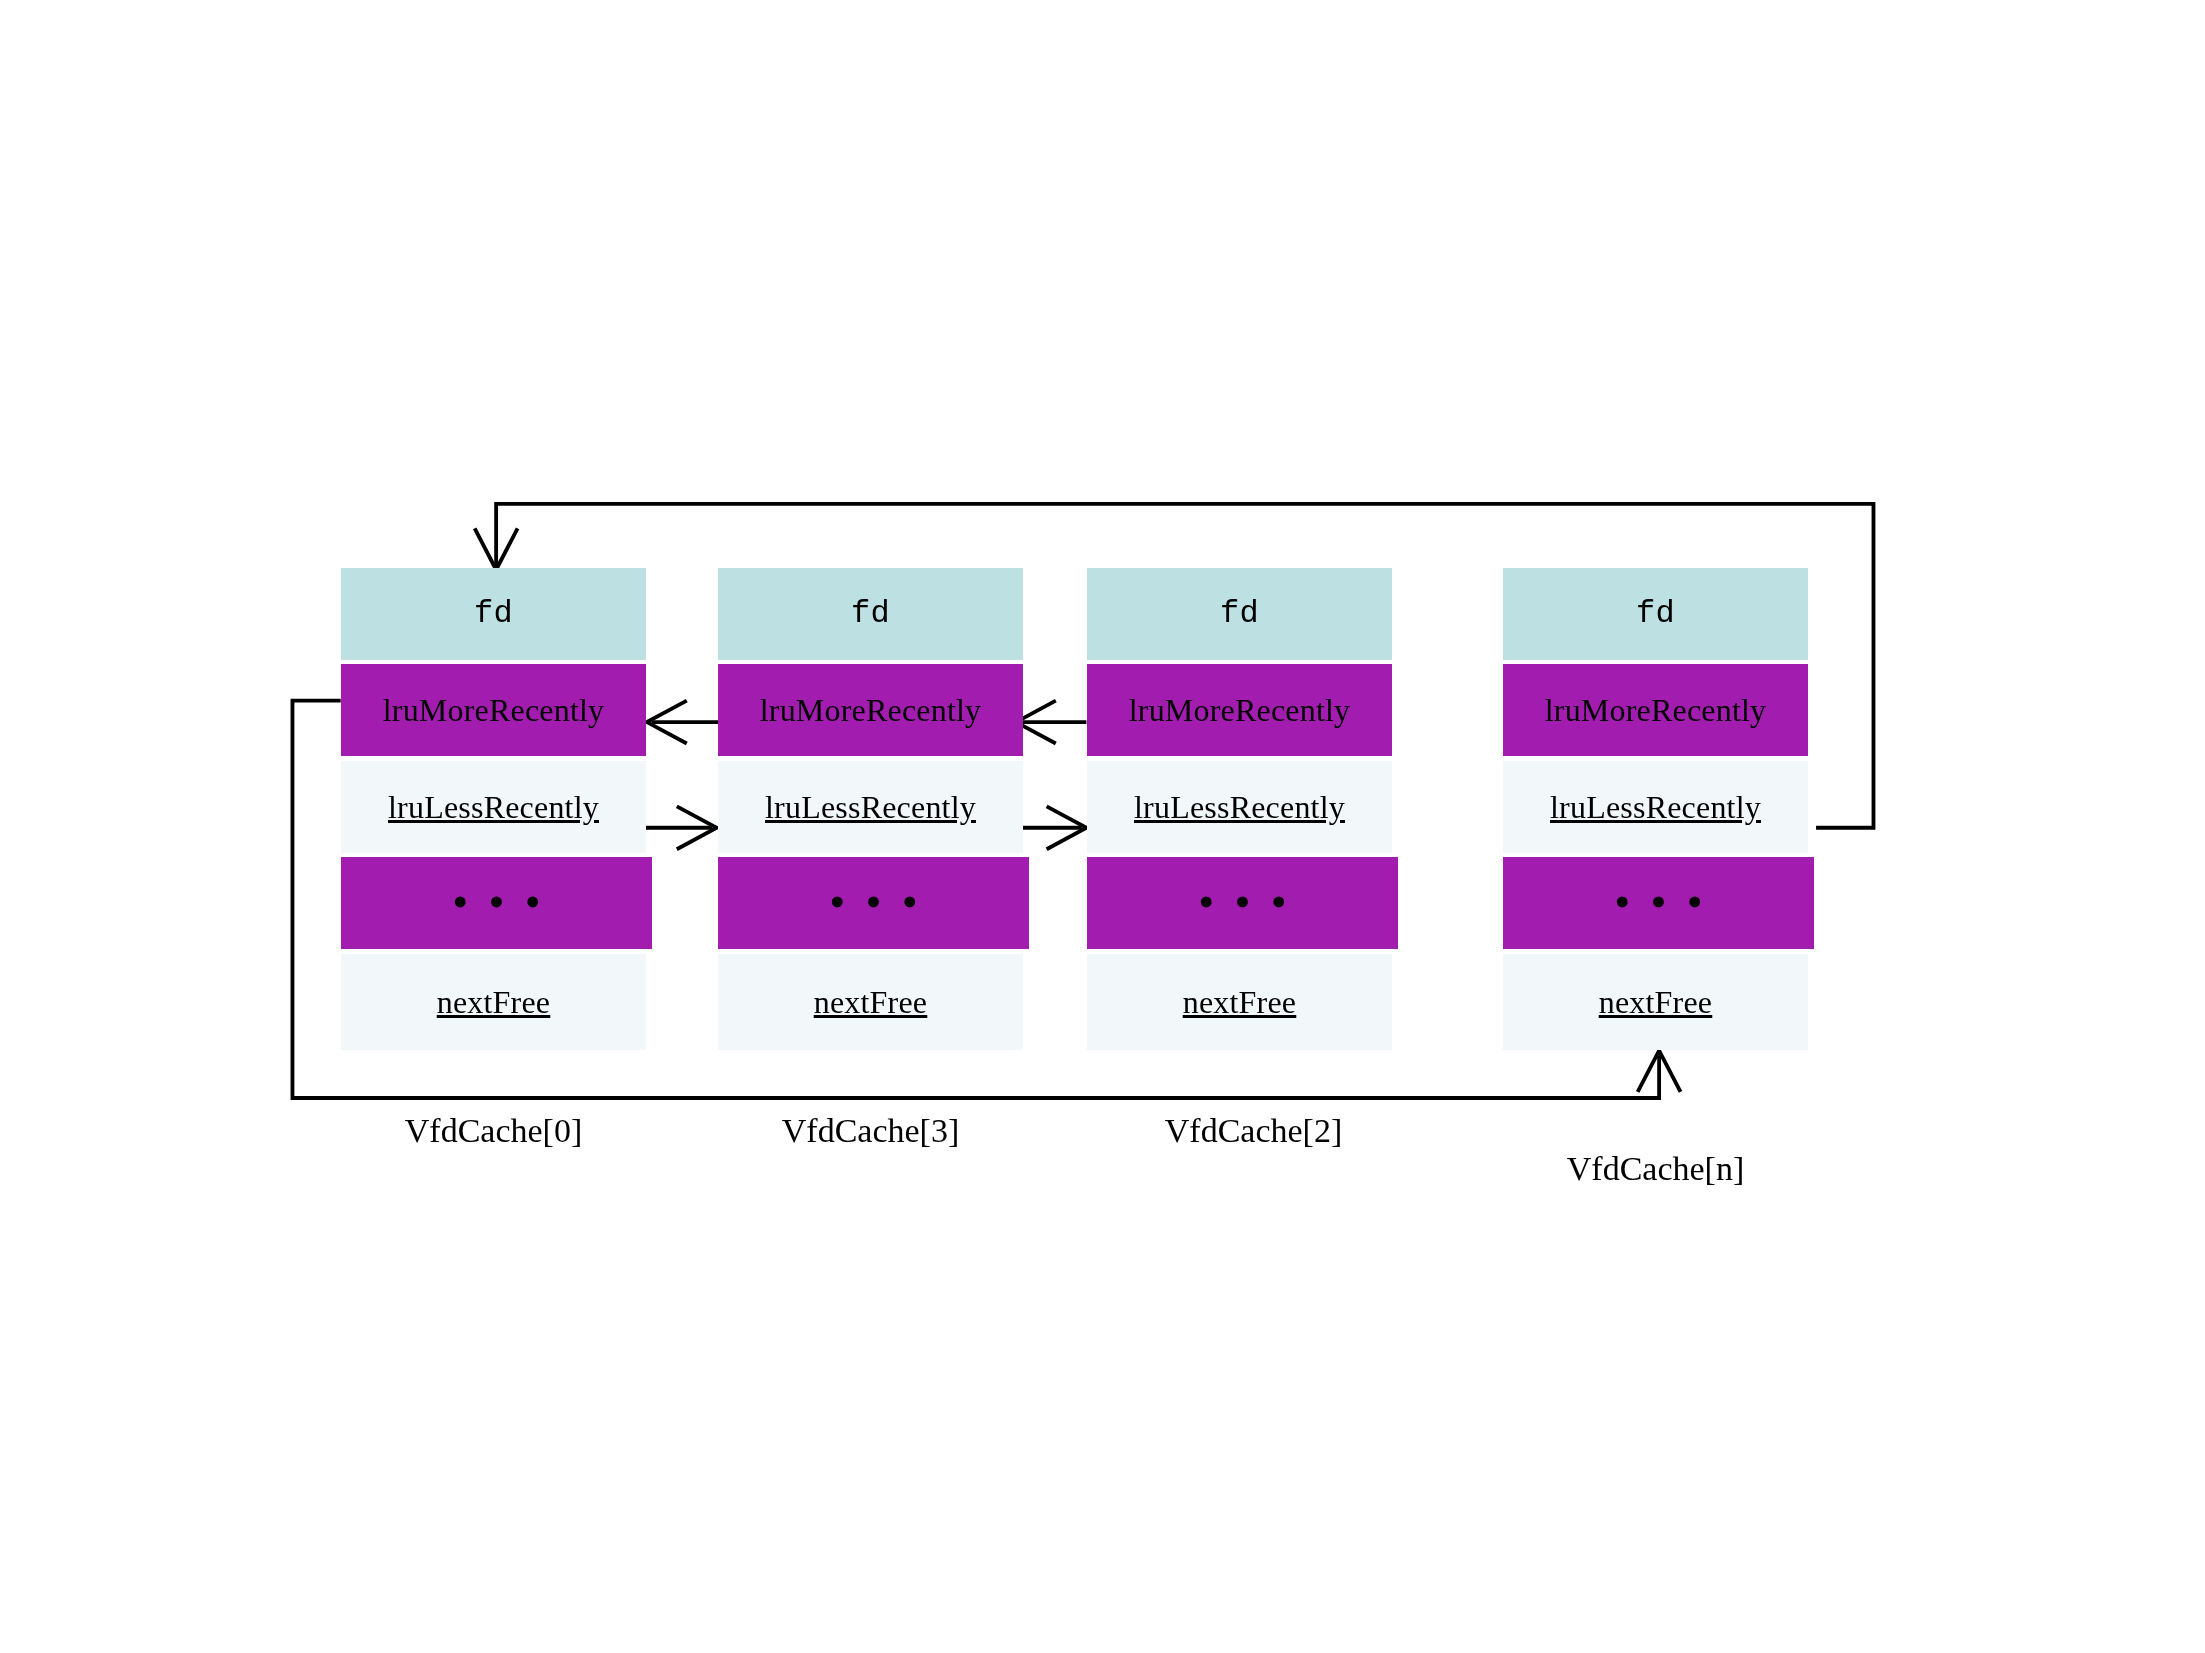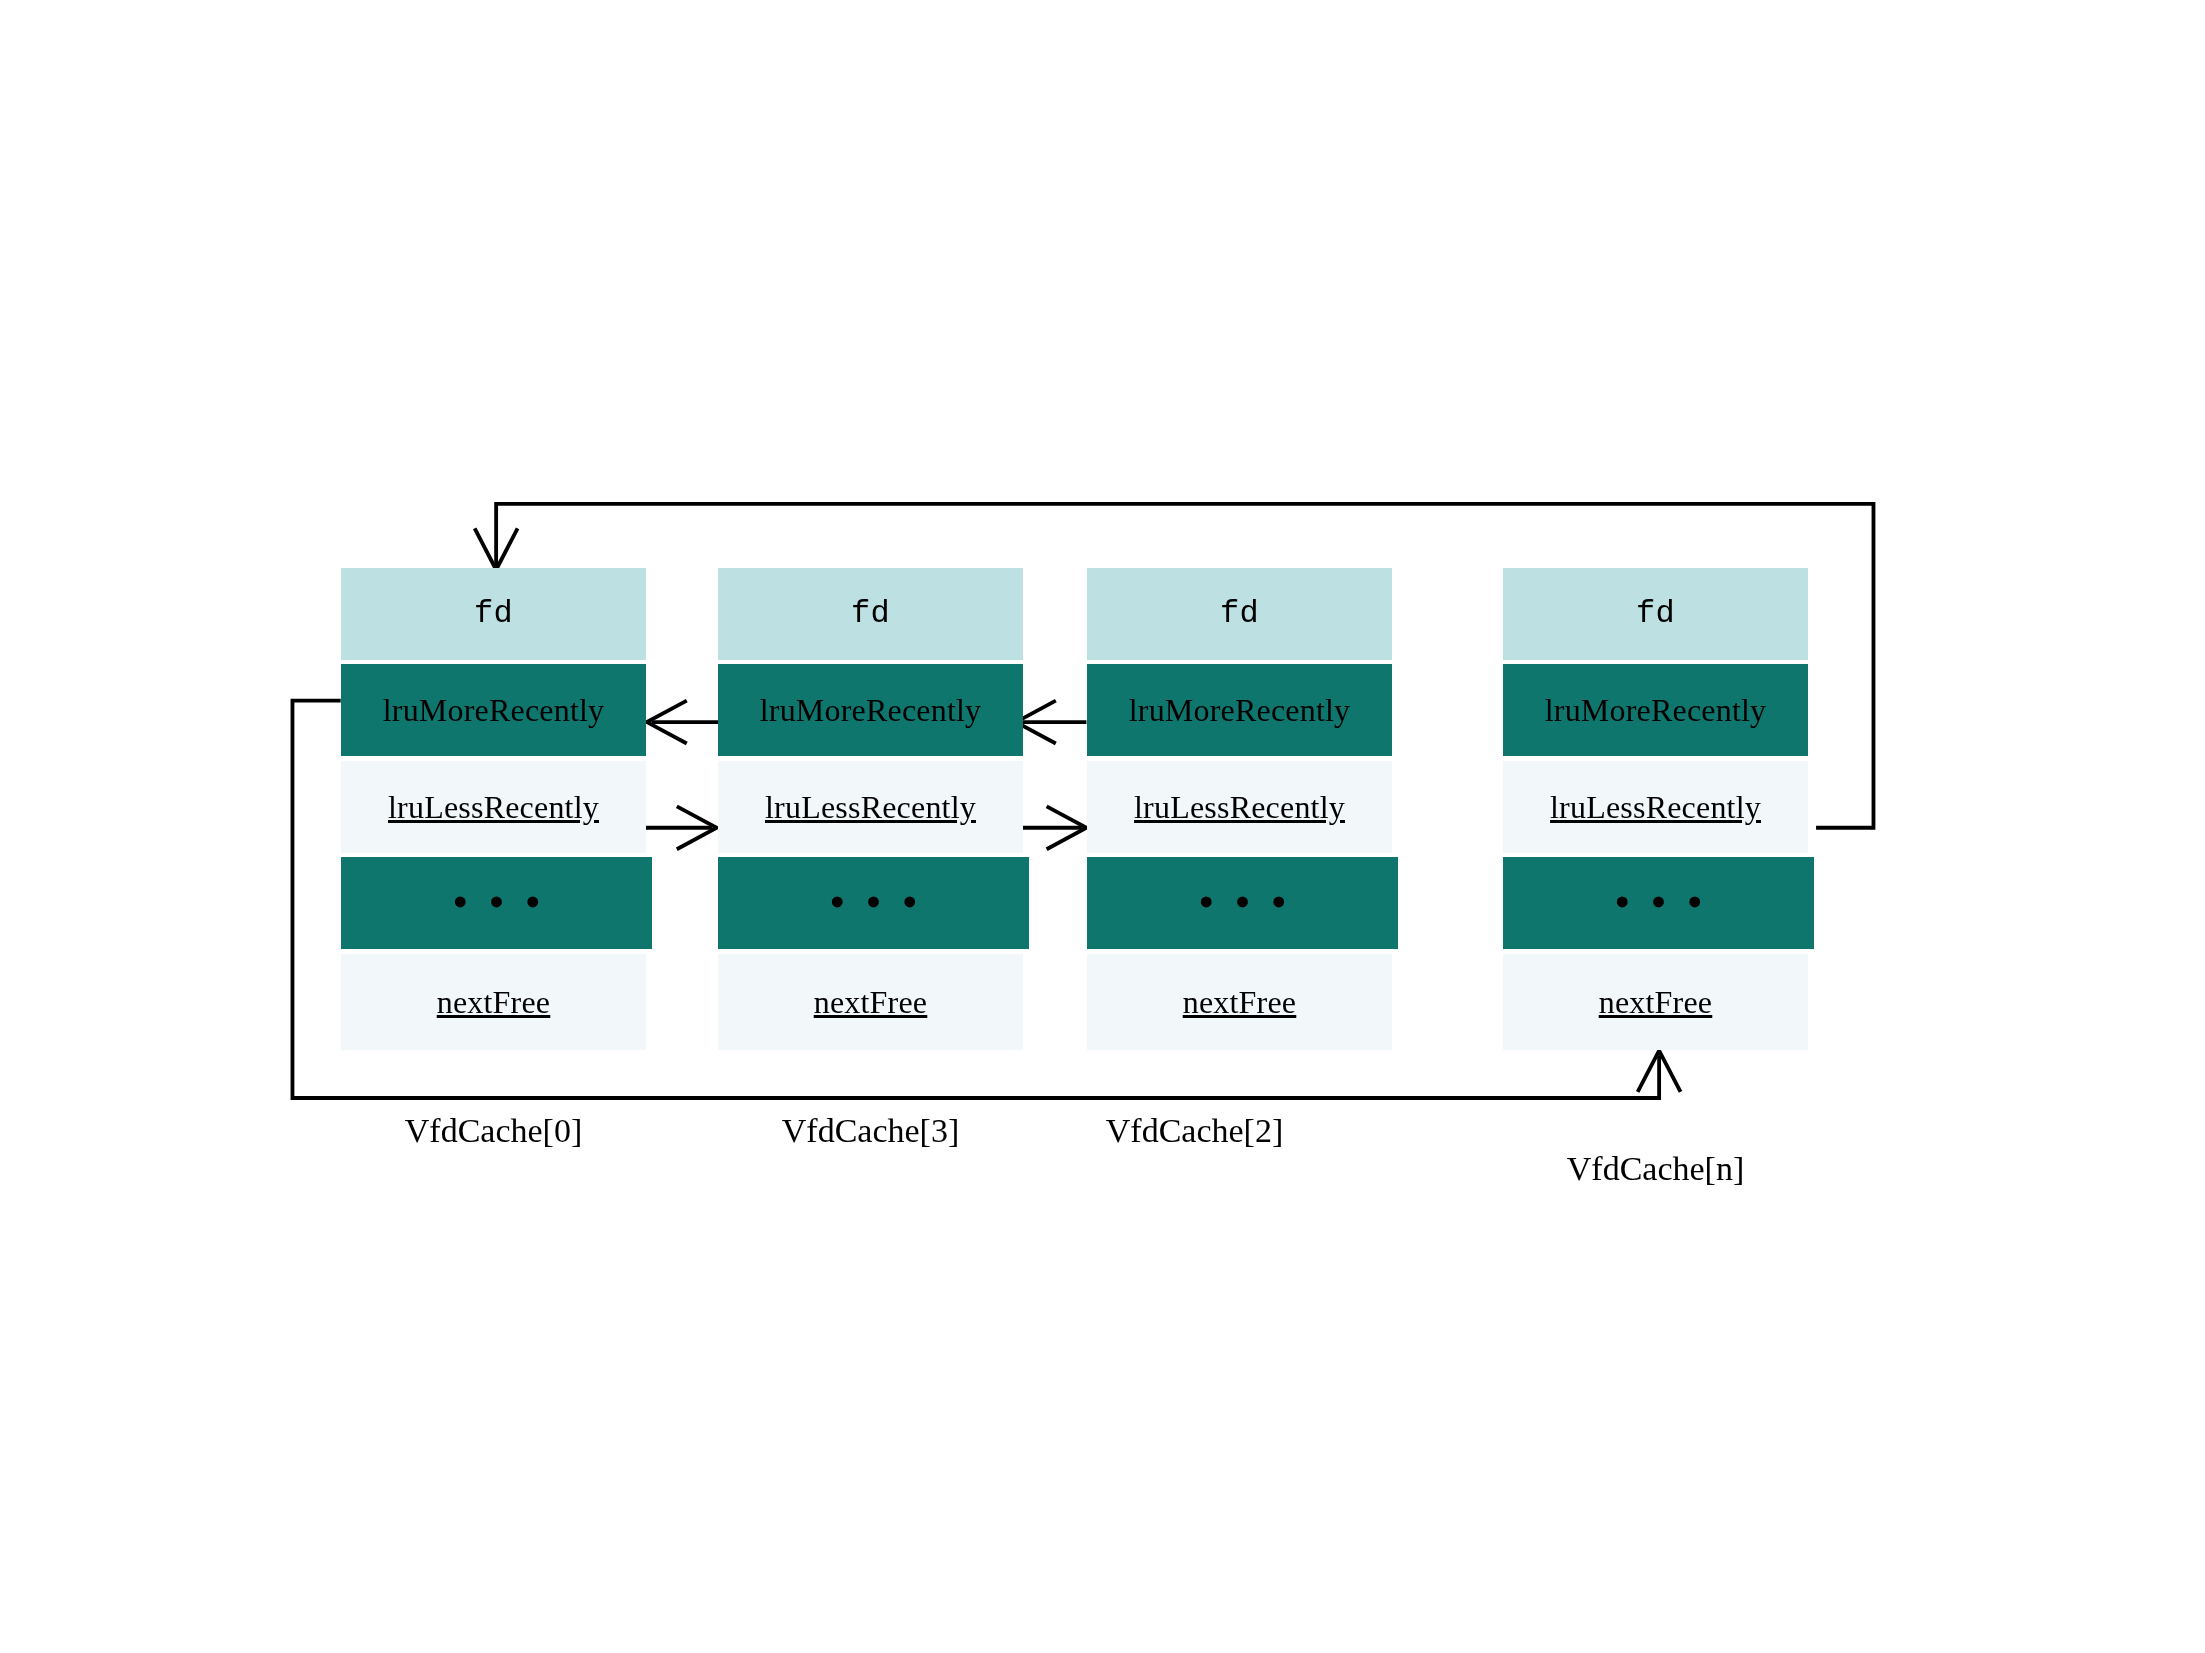--- a/index.html
+++ b/index.html
@@ -41,21 +41,21 @@
     text-align: center;
     font-size: 32px;
     line-height: 1;
     letter-spacing: 0.2px;
   }
   .cell-fd {
     background: #bde0e2;
     font-family: Liberation Mono, monospace;
   }
   .cell-shadeA {
-    background: #0f766e;
+    background: #a21caf;
   }
   .cell-shadeB {
     background: #f2f7fa;
     text-decoration: underline;
   }
   .cell-dots {
     font-size: 40px;
     font-weight: 700;
     letter-spacing: 6.1px;
     padding-left: 6.1px;
@@ -161,21 +161,21 @@
     <div class="cell cell-shadeB" style="top:193px; height:92px;">
       <span>lruLessRecently</span>
     </div>
     <div class="cell cell-shadeA cell-dots" style="top:289px; height:92px;">
       <span>• • •</span>
     </div>
     <div class="cell cell-shadeB" style="top:386px; height:96px;">
       <span>nextFree</span>
     </div>
   </div>
-  <div class="caption" style="left:1042px; top:1114px;">
+  <div class="caption" style="left:1101px; top:1114px;">
     <span>VfdCache[2]</span>
   </div>
 
   <div class="column" style="left:1503px; top:568px; height:482px;">
     <div class="cell cell-fd" style="top:0px; height:92px;">
       <span>fd</span>
     </div>
     <div class="cell cell-shadeA" style="top:96px; height:92px;">
       <span>lruMoreRecently</span>
     </div>

